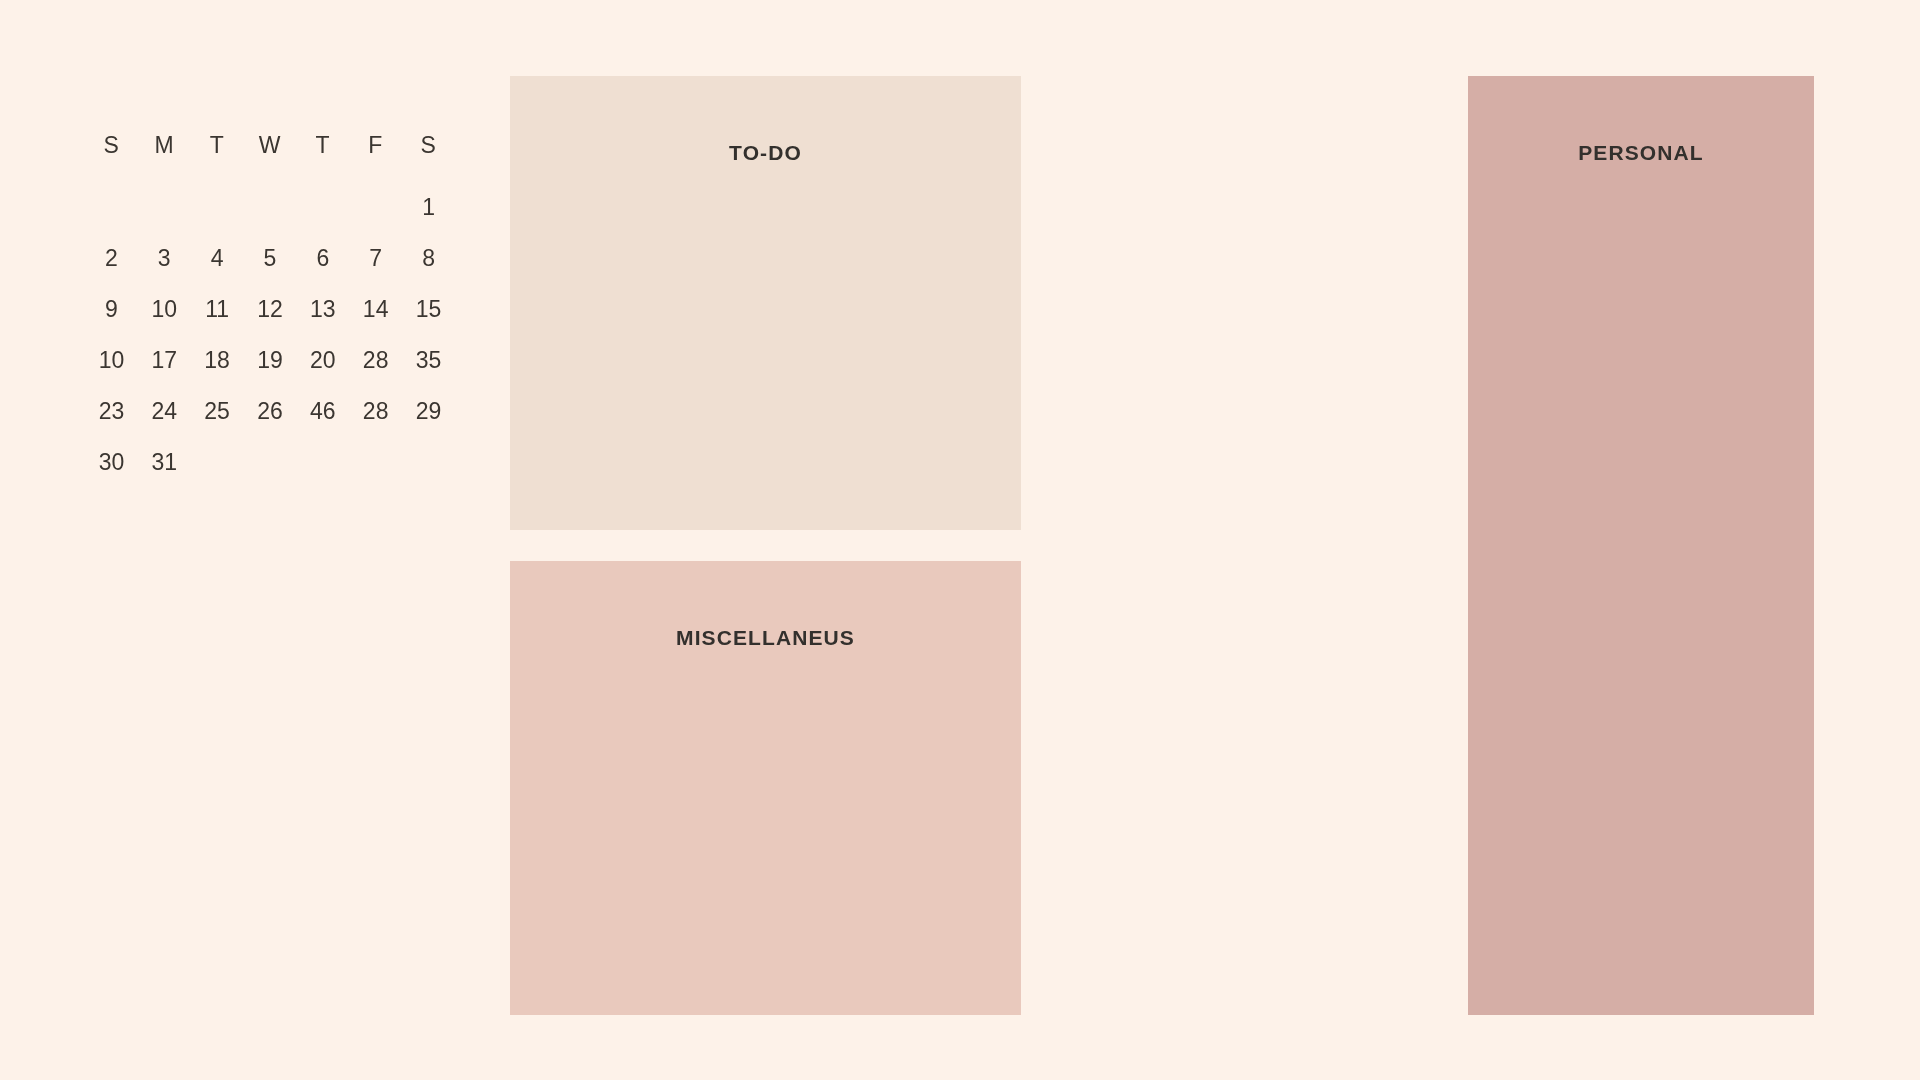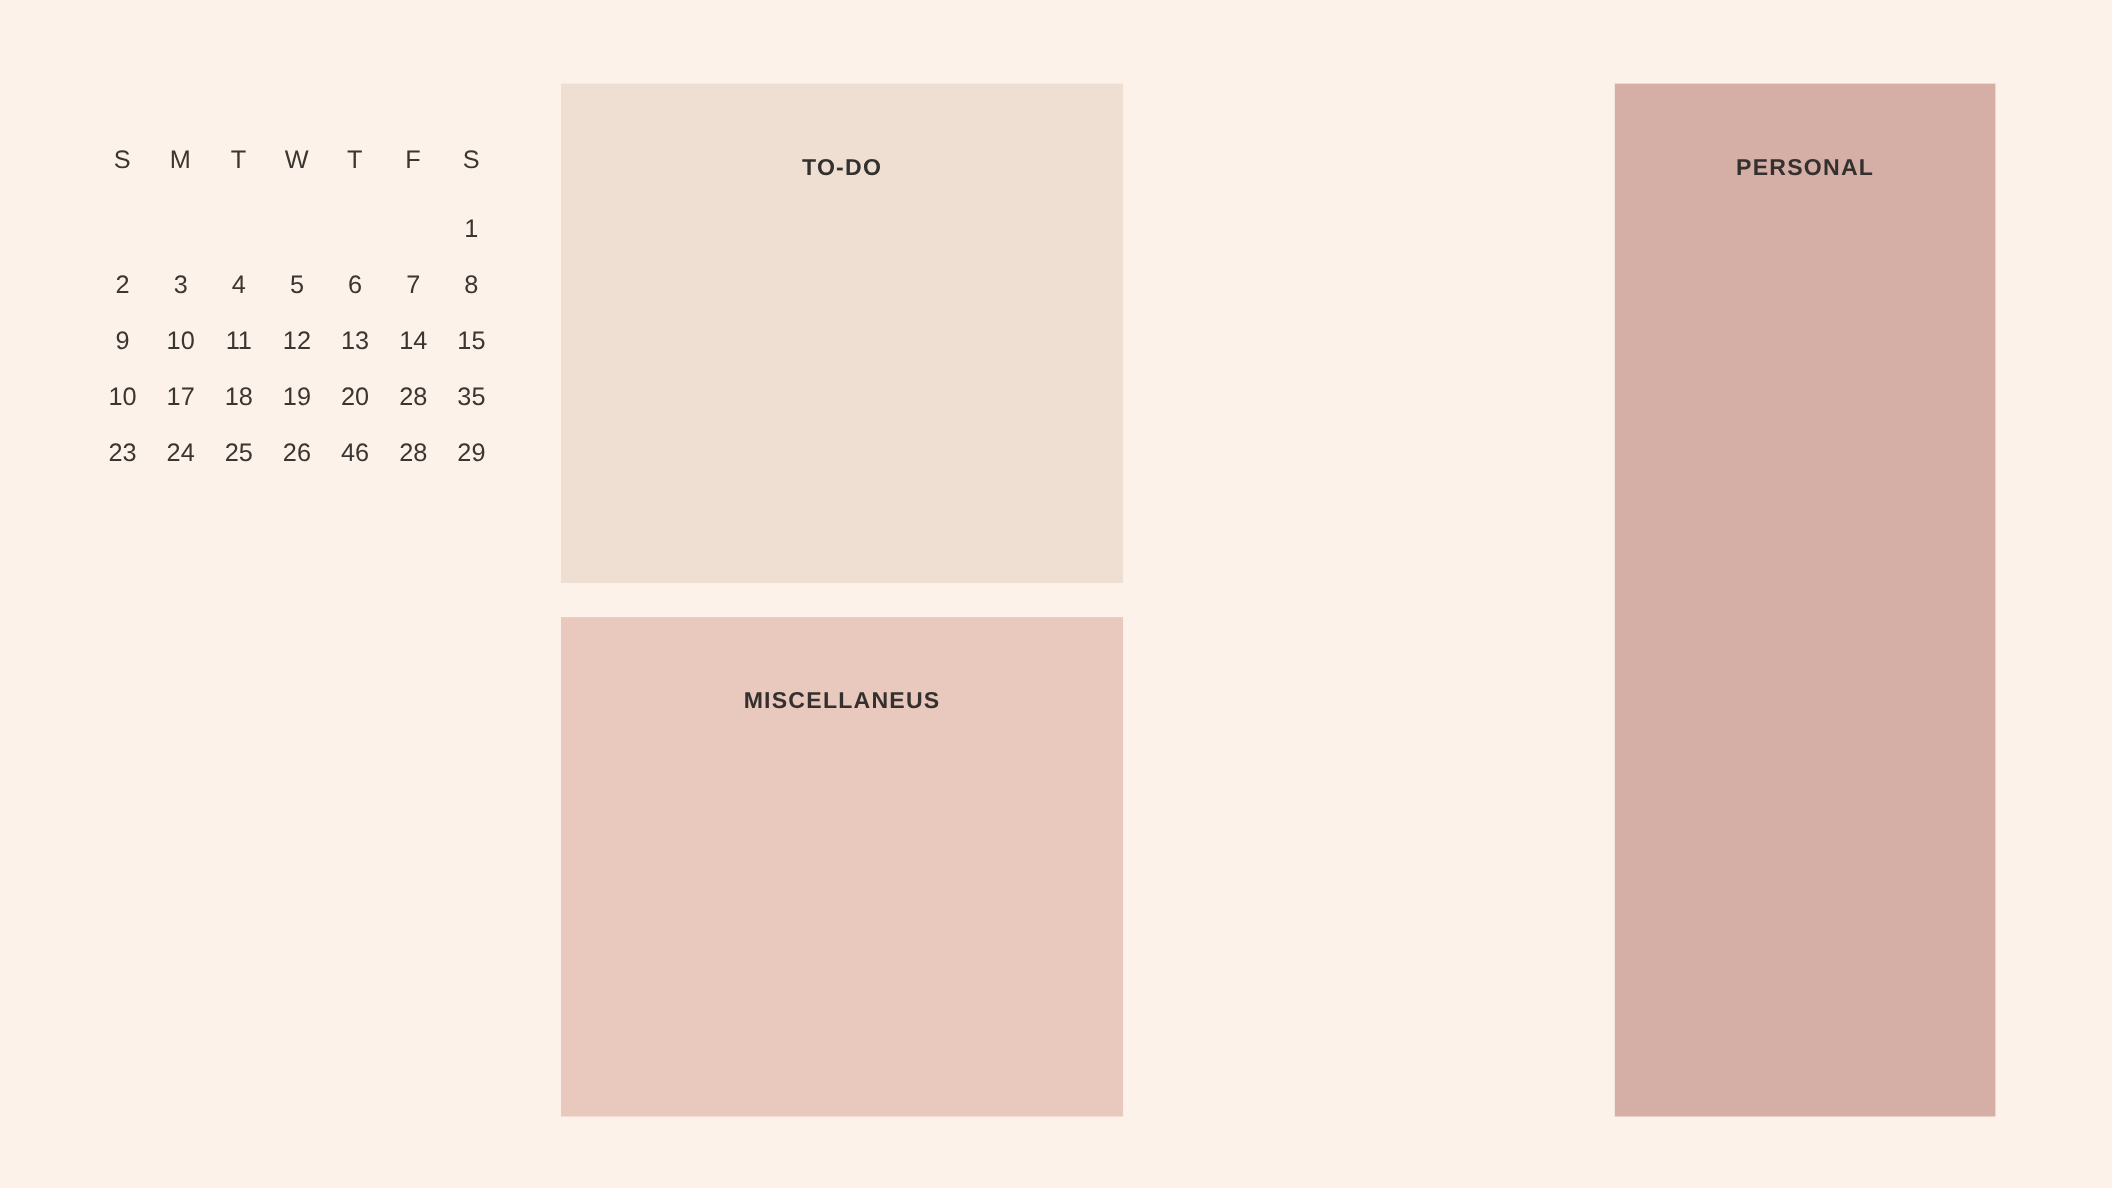--- a/index.html
+++ b/index.html
@@ -190,20 +190,29 @@
         </tr>
         <tr>
           <td>23</td>
           <td>24</td>
           <td>25</td>
           <td>26</td>
           <td>46</td>
           <td>28</td>
           <td>29</td>
         </tr>
+        <tr>
+          <td>30</td>
+          <td>31</td>
+          <td class="empty"></td>
+          <td class="empty"></td>
+          <td class="empty"></td>
+          <td class="empty"></td>
+          <td class="empty"></td>
+        </tr>
       </tbody>
     </table>
   </div>
 
   <div class="panel" id="panel-todo">
     <div class="panel-title">TO-DO</div>
     <div class="panel-body"></div>
   </div>
 
   <div class="panel" id="panel-misc">

